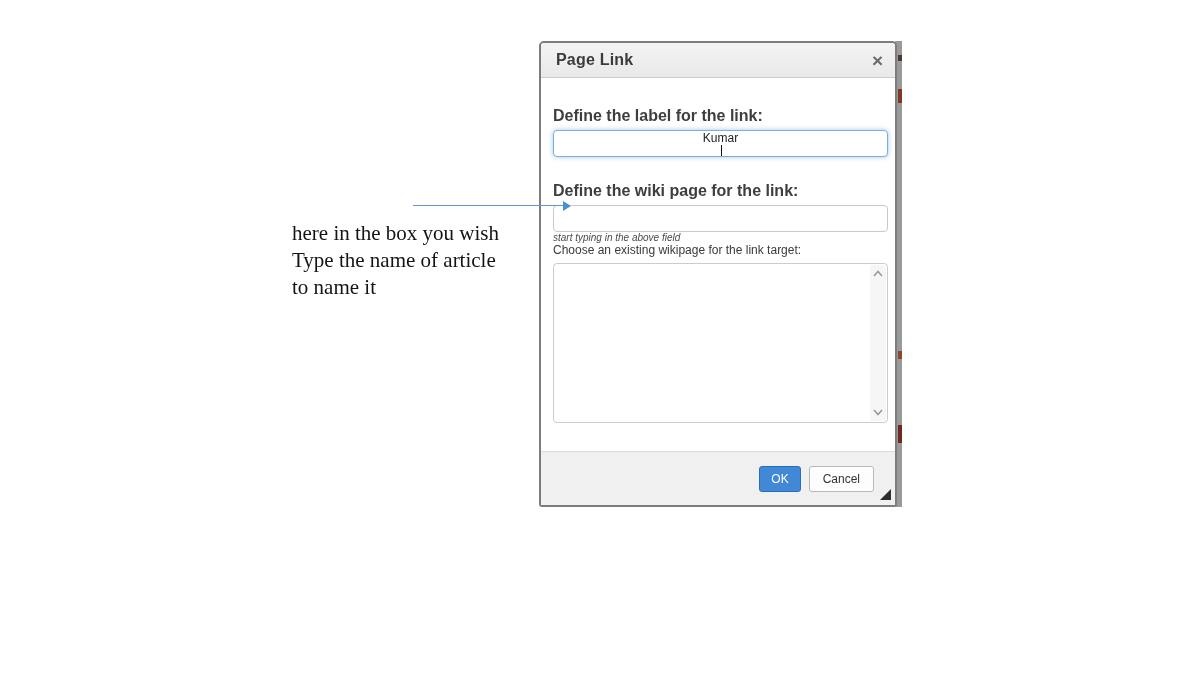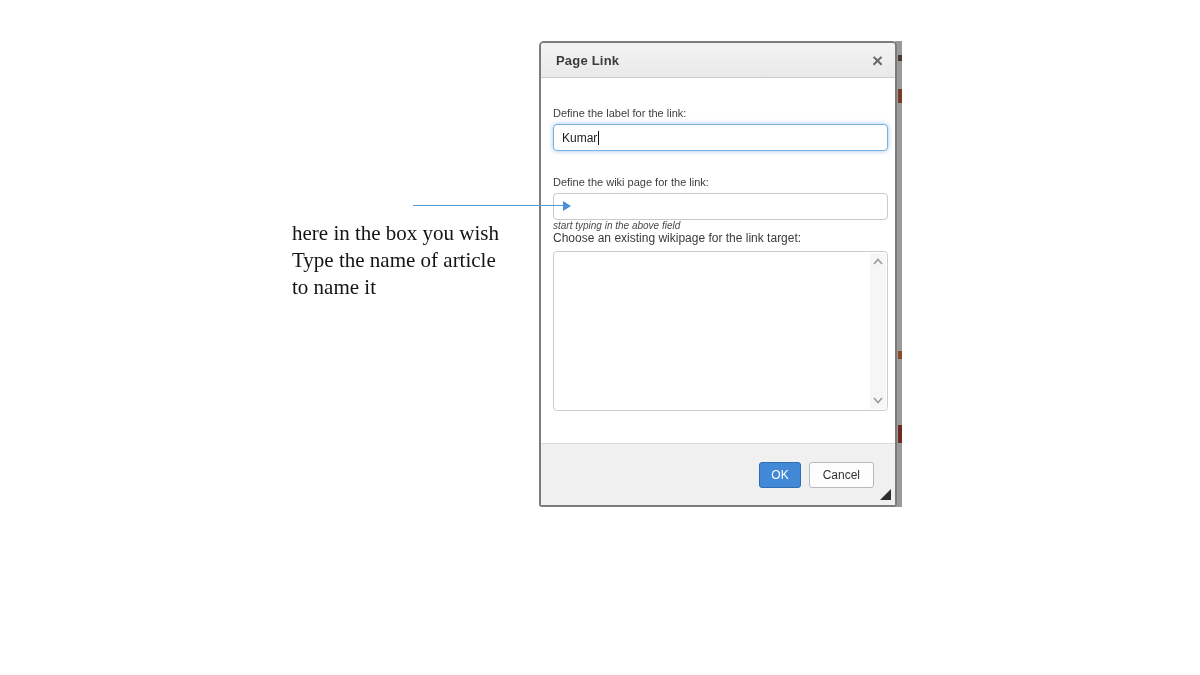--- a/index.html
+++ b/index.html
@@ -26,42 +26,42 @@
   .s4 { top:384px; height:18px; background:#6e2a1f; }
 
   
   .dialog { position:absolute; left:539px; top:41px; width:354px; height:462px;
     background:#ffffff; border:2px solid #7c7c7c; border-radius:5px 5px 3px 3px;
     box-sizing:content-box; z-index:10; }
 
   .titlebar { height:35px; background:linear-gradient(#f3f3f3,#e9e9e9);
     border-bottom:1px solid #cccccc; border-radius:3px 3px 0 0;
     display:flex; align-items:center; padding:0 12px 0 15px; }
-  .title { flex:1; font-size:13px; font-weight:bold; color:#3b3b3b; letter-spacing:.2px; }
+  .title { flex:1; font-size:16px; font-weight:bold; color:#3b3b3b; letter-spacing:.2px; }
   .close-btn { font-size:19px; font-weight:bold; color:#6a6a6a; line-height:1; cursor:pointer; }
 
   .dbody { padding:29px 7px 0 12px; }
-  .field-label { font-size:11px; color:#3e3e3e; }
+  .field-label { font-size:16px; color:#3e3e3e;font-weight:bold; }
   .textbox { height:27px; margin-top:5px; border:1px solid #c9c9c9; border-radius:4px;
     background:#fff; display:flex; align-items:center; padding:0 8px; font-size:12px; color:#1d1d1d; }
-  .textbox.focused { border-color:#7ab0dd; box-shadow:0 0 5px rgba(96,160,220,.6); }
+  .textbox.focused { border-color:#7ab0dd; box-shadow:0 0 5px rgba(96,160,220,.6);flex-direction:column; }
   .caret { width:1px; height:14px; background:#111; margin-left:1px; }
 
   .lbl-2 { margin-top:25px; }
   .hint { font-size:10px; font-style:italic; color:#4a4a4a; }
   .lbl-3 { font-size:12px; color:#3a3a3a; }
 
   .listbox { position:relative; margin-top:6px; height:160px; border:1px solid #cccccc;
     border-radius:4px; background:#fff; overflow:hidden; }
   .scrollbar { position:absolute; top:1px; right:1px; bottom:1px; width:16px; background:#f6f6f6;
     border-radius:0 3px 3px 0; display:flex; flex-direction:column; justify-content:space-between;
     align-items:center; padding:5px 0; }
   .scroll-arrow { width:10px; height:7px; display:block; cursor:pointer; }
 
-  .footer { position:absolute; left:0; right:0; bottom:0; height:62px; background:#f0f0f0;
+  .footer { position:absolute; left:0; right:0; bottom:0; height:54px; background:#f0f0f0;
     border-top:1px solid #dbdbdb; display:flex; align-items:center; justify-content:flex-end;
     gap:8px; padding-right:21px; }
   .btn { height:26px; font-size:12px; border-radius:3px; display:inline-flex; align-items:center;
     justify-content:center; cursor:pointer; font-family:inherit; }
   .btn-ok { background:#4189d6; border:1px solid #2e6db4; color:#ffffff; padding:0 11px; }
   .btn-cancel { background:#fdfdfd; border:1px solid #b9b9b9; color:#333333; padding:0 13px; }
   .resize-grip { position:absolute; right:4px; bottom:5px; width:0; height:0;
     border-left:11px solid transparent; border-bottom:11px solid #2d2d2d; cursor:nwse-resize; }
 </style>
 </head>

